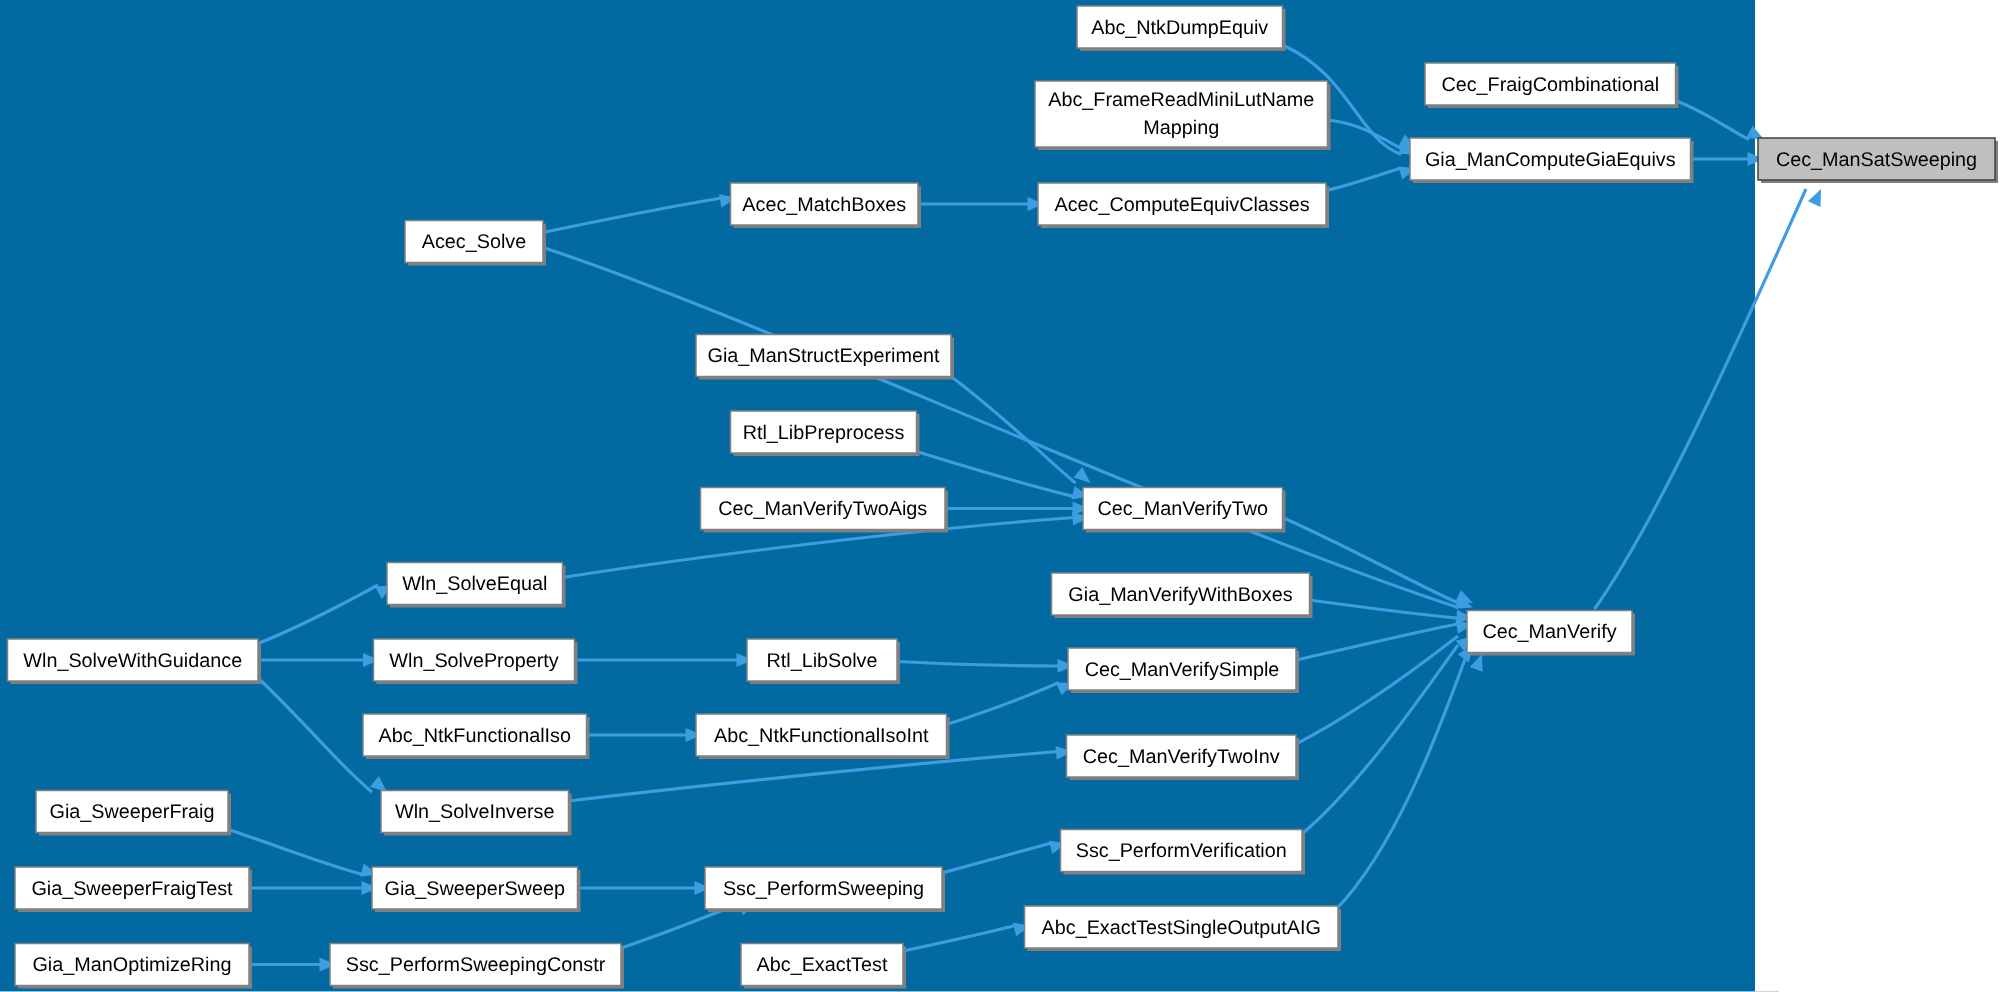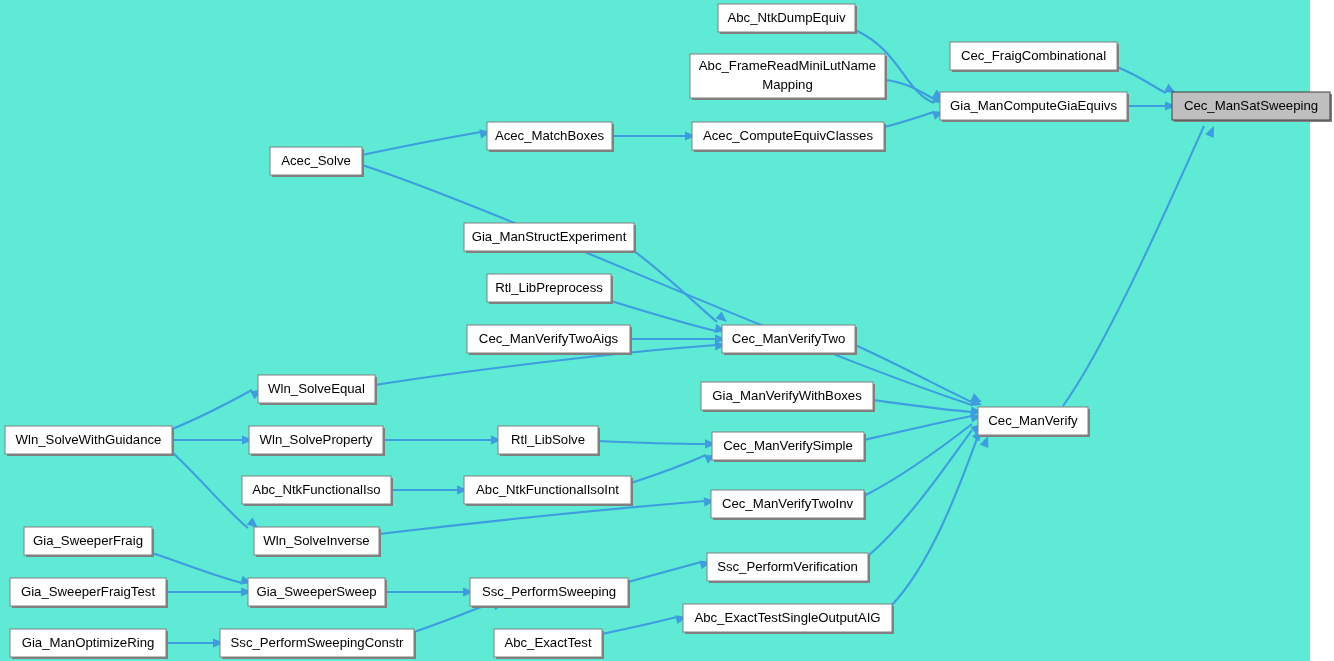--- a/index.html
+++ b/index.html
@@ -1,17 +1,17 @@
 <!DOCTYPE html>
 <html><head>
 <meta charset="utf-8">
 <style>
   html,body{margin:0;padding:0;background:#ffffff;}
   body{width:1334px;height:661px;overflow:hidden;font-family:"Liberation Sans",sans-serif;}
-  #graph-root{position:relative;width:1310px;height:661px;background:#5eead4;}
+  #graph-root{position:relative;width:1170px;height:661px;background:#0369a1;}
   svg{display:block;}
   .node-rect{fill:#ffffff;stroke:#808080;stroke-width:1;}
   .node-rect.hl{fill:#bfbfbf;stroke:#404040;stroke-width:1;}
   .node-label{font-family:"Liberation Sans",sans-serif;font-size:13.2px;fill:#000000;text-anchor:middle;dominant-baseline:middle;}
   .edge{fill:none;stroke:#3d9de0;stroke-width:2.1;}
   .arrow-head{fill:#3d9de0;stroke:none;}
   .node-shadow{fill:#808080;}
 </style>
 </head>
 <body>

